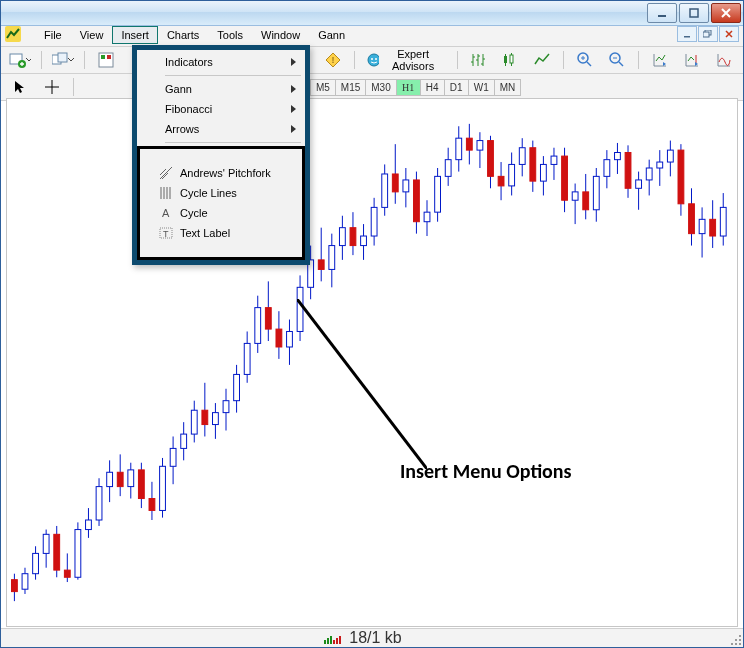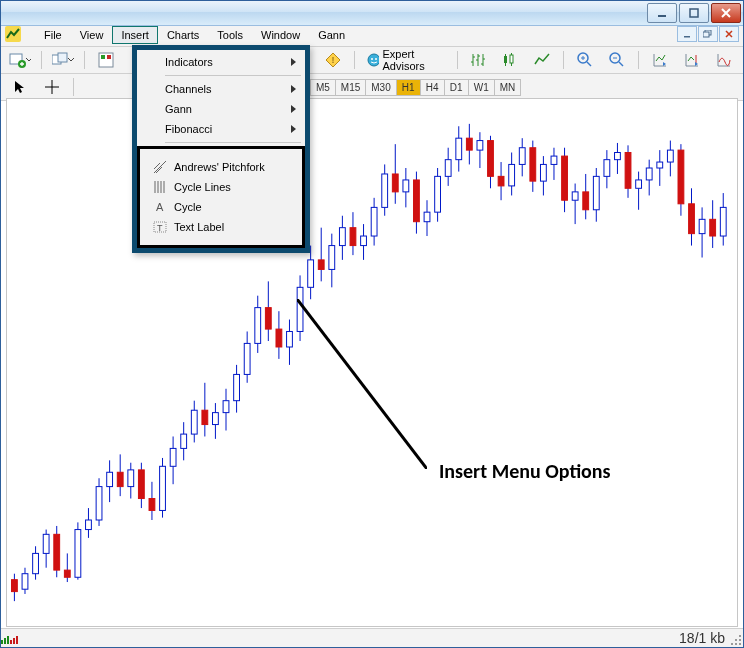--- a/index.html
+++ b/index.html
@@ -18,40 +18,40 @@
 .menu-item{padding:2px 8px;cursor:default;border:1px solid transparent;}
 .menu-item.open{background:#e8ecef;border:1px solid #0f766e;}
 .mini-btns{margin-left:auto;display:flex;gap:1px;padding-right:4px;}
 .mini-btn{width:18px;height:14px;border:1px solid #9abde0;background:#e9f3fb;display:flex;align-items:center;justify-content:center;}
 .mini-btn.close-mini{color:#d02a0f;}
 
 .toolbar{height:26px;display:flex;align-items:center;background:#f3f3f3;border-bottom:1px solid #d0d0d0;padding:0 4px;gap:2px;}
 .sep{width:1px;height:18px;background:#c8c8c8;margin:0 4px;}
 .tbtn{height:20px;min-width:22px;padding:0 3px;display:flex;align-items:center;justify-content:center;border:1px solid transparent;border-radius:2px;cursor:default;}
 .tbtn span.lbl{margin-left:4px;}
-.tbtn.labelled{padding:0 6px 0 4px;}
+.tbtn.labelled{padding:0 6px 0 4px;text-align:center;}
 .timeframes{display:flex;gap:0;border:1px solid #c0c0c0;}
 .tf{box-sizing:border-box;padding:2px 5px;border-right:1px solid #c0c0c0;font-size:10px;color:#333;min-width:24px;text-align:center;}
 .tf:last-child{border-right:none}
-.tf.sel{background:#eab308;}
+.tf.sel{background:#86efac;font-family:Liberation Serif, serif;}
 
 .dropdown{position:absolute;left:131px;top:44px;width:164px;background:#f2f2f2;border:5px solid #0c4a6e;box-shadow:2px 3px 6px rgba(0,0,0,.25);padding:2px;z-index:20;}
 .dd-row{display:flex;align-items:center;height:20px;padding:0 4px 0 26px;position:relative;cursor:default;}
 .dd-row .ico{position:absolute;left:4px;top:2px;width:16px;height:16px;display:flex;align-items:center;justify-content:center;}
 .dd-row .arrow{position:absolute;right:6px;top:6px;}
 .dd-sep{height:1px;background:#c8c8c8;margin:3px 2px 3px 26px;}
-.dd-group{border:3px solid #000;margin:2px -2px -2px -2px;padding:8px;}
+.dd-group{border:3px solid #000;margin:2px -2px -2px -2px;padding:14px;}
 
 .chart-wrap{position:absolute;left:5px;right:5px;top:97px;bottom:20px;border:1px solid #c6c6c6;background:#fff;overflow:hidden;}
 .chart-svg{position:absolute;left:0;top:0;width:100%;height:100%;}
 
 .callout-line{position:absolute;z-index:5;}
 .callout-text{position:absolute;font-weight:bold;font-size:20px;font-family:Calibri,Arial,sans-serif;color:#000;z-index:5;}
 
-.statusbar{position:absolute;left:0;right:0;bottom:0;height:18px;background:#f3f3f3;border-top:1px solid #d0d0d0;display:flex;align-items:center;justify-content:space-between;padding-right:18px;font-size:14px;color:#333;gap:8px;}
+.statusbar{position:absolute;left:0;right:0;bottom:0;height:18px;background:#f3f3f3;border-top:1px solid #d0d0d0;display:flex;align-items:center;justify-content:center;padding-right:18px;font-size:16px;color:#333;gap:8px;}
 .conn-bars{display:flex;align-items:flex-end;gap:1px;height:12px;}
 .conn-bars i{width:2px;background:#1a8a1a;}
 .conn-bars i.r{background:#c81a1a;}
 .resize-grip{position:absolute;right:2px;bottom:2px;width:12px;height:12px;}
 .resize-grip span{position:absolute;width:2px;height:2px;background:#9a9a9a;}
 </style>
 </head>
 <body>
 
 <div class="window">
@@ -382,46 +382,46 @@
         <line x1="695.0869565217392" y1="107.38636363636368" x2="695.0869565217392" y2="157.5" stroke="#0018c8" stroke-width="1"></line>
         <rect x="692.1775362318841" y="119.31818181818181" width="5.8188405797101455" height="14.318181818181813" fill="#fff" stroke="#0018c8"></rect>
         <line x1="705.6666666666667" y1="100.22727272727275" x2="705.6666666666667" y2="147.9545454545455" stroke="#0018c8" stroke-width="1"></line>
         <rect x="702.7572463768116" y="119.31818181818181" width="5.8188405797101455" height="16.70454545454544" fill="#d01111" stroke="#d01111"></rect>
         <line x1="716.2463768115942" y1="93.06818181818181" x2="716.2463768115942" y2="145.5681818181818" stroke="#0018c8" stroke-width="1"></line>
         <rect x="713.3369565217391" y="107.38636363636368" width="5.8188405797101455" height="28.63636363636357" fill="#fff" stroke="#0018c8"></rect>
       </svg>
     <svg class="callout-line" style="left:290px;top:200px;width:130px;height:170px">
         <line x1="0" y1="0" x2="130" y2="170" stroke="#000" stroke-width="3"></line>
       </svg>
-    <div class="callout-text" style="left:432px;top:360px;">Insert Menu Options</div>
+    <div class="callout-text" style="left:393px;top:360px;">Insert Menu Options</div>
   </div>
 
   <div class="dropdown">
     <div id="dd-top">
         <div class="dd-row">
           <span>Indicators</span>
           <svg class="arrow" width="6" height="8">
             <path d="M0 0 L5 4 L0 8 Z" fill="#333"></path>
           </svg>
         </div>
         <div class="dd-sep"></div>
         <div class="dd-row">
-          <span>Channels</span>
-          <svg class="arrow" width="6" height="8">
-            <path d="M0 0 L5 4 L0 8 Z" fill="#333"></path>
-          </svg>
-        </div>
-        <div class="dd-row">
           <span>Gann</span>
           <svg class="arrow" width="6" height="8">
             <path d="M0 0 L5 4 L0 8 Z" fill="#333"></path>
           </svg>
         </div>
         <div class="dd-row">
           <span>Fibonacci</span>
+          <svg class="arrow" width="6" height="8">
+            <path d="M0 0 L5 4 L0 8 Z" fill="#333"></path>
+          </svg>
+        </div>
+        <div class="dd-row">
+          <span>Arrows</span>
           <svg class="arrow" width="6" height="8">
             <path d="M0 0 L5 4 L0 8 Z" fill="#333"></path>
           </svg>
         </div>
         <div class="dd-sep"></div>
       </div>
     <div class="dd-group" id="dd-group">
         <div class="dd-row">
           <span class="ico">
             <svg width="14" height="14">

